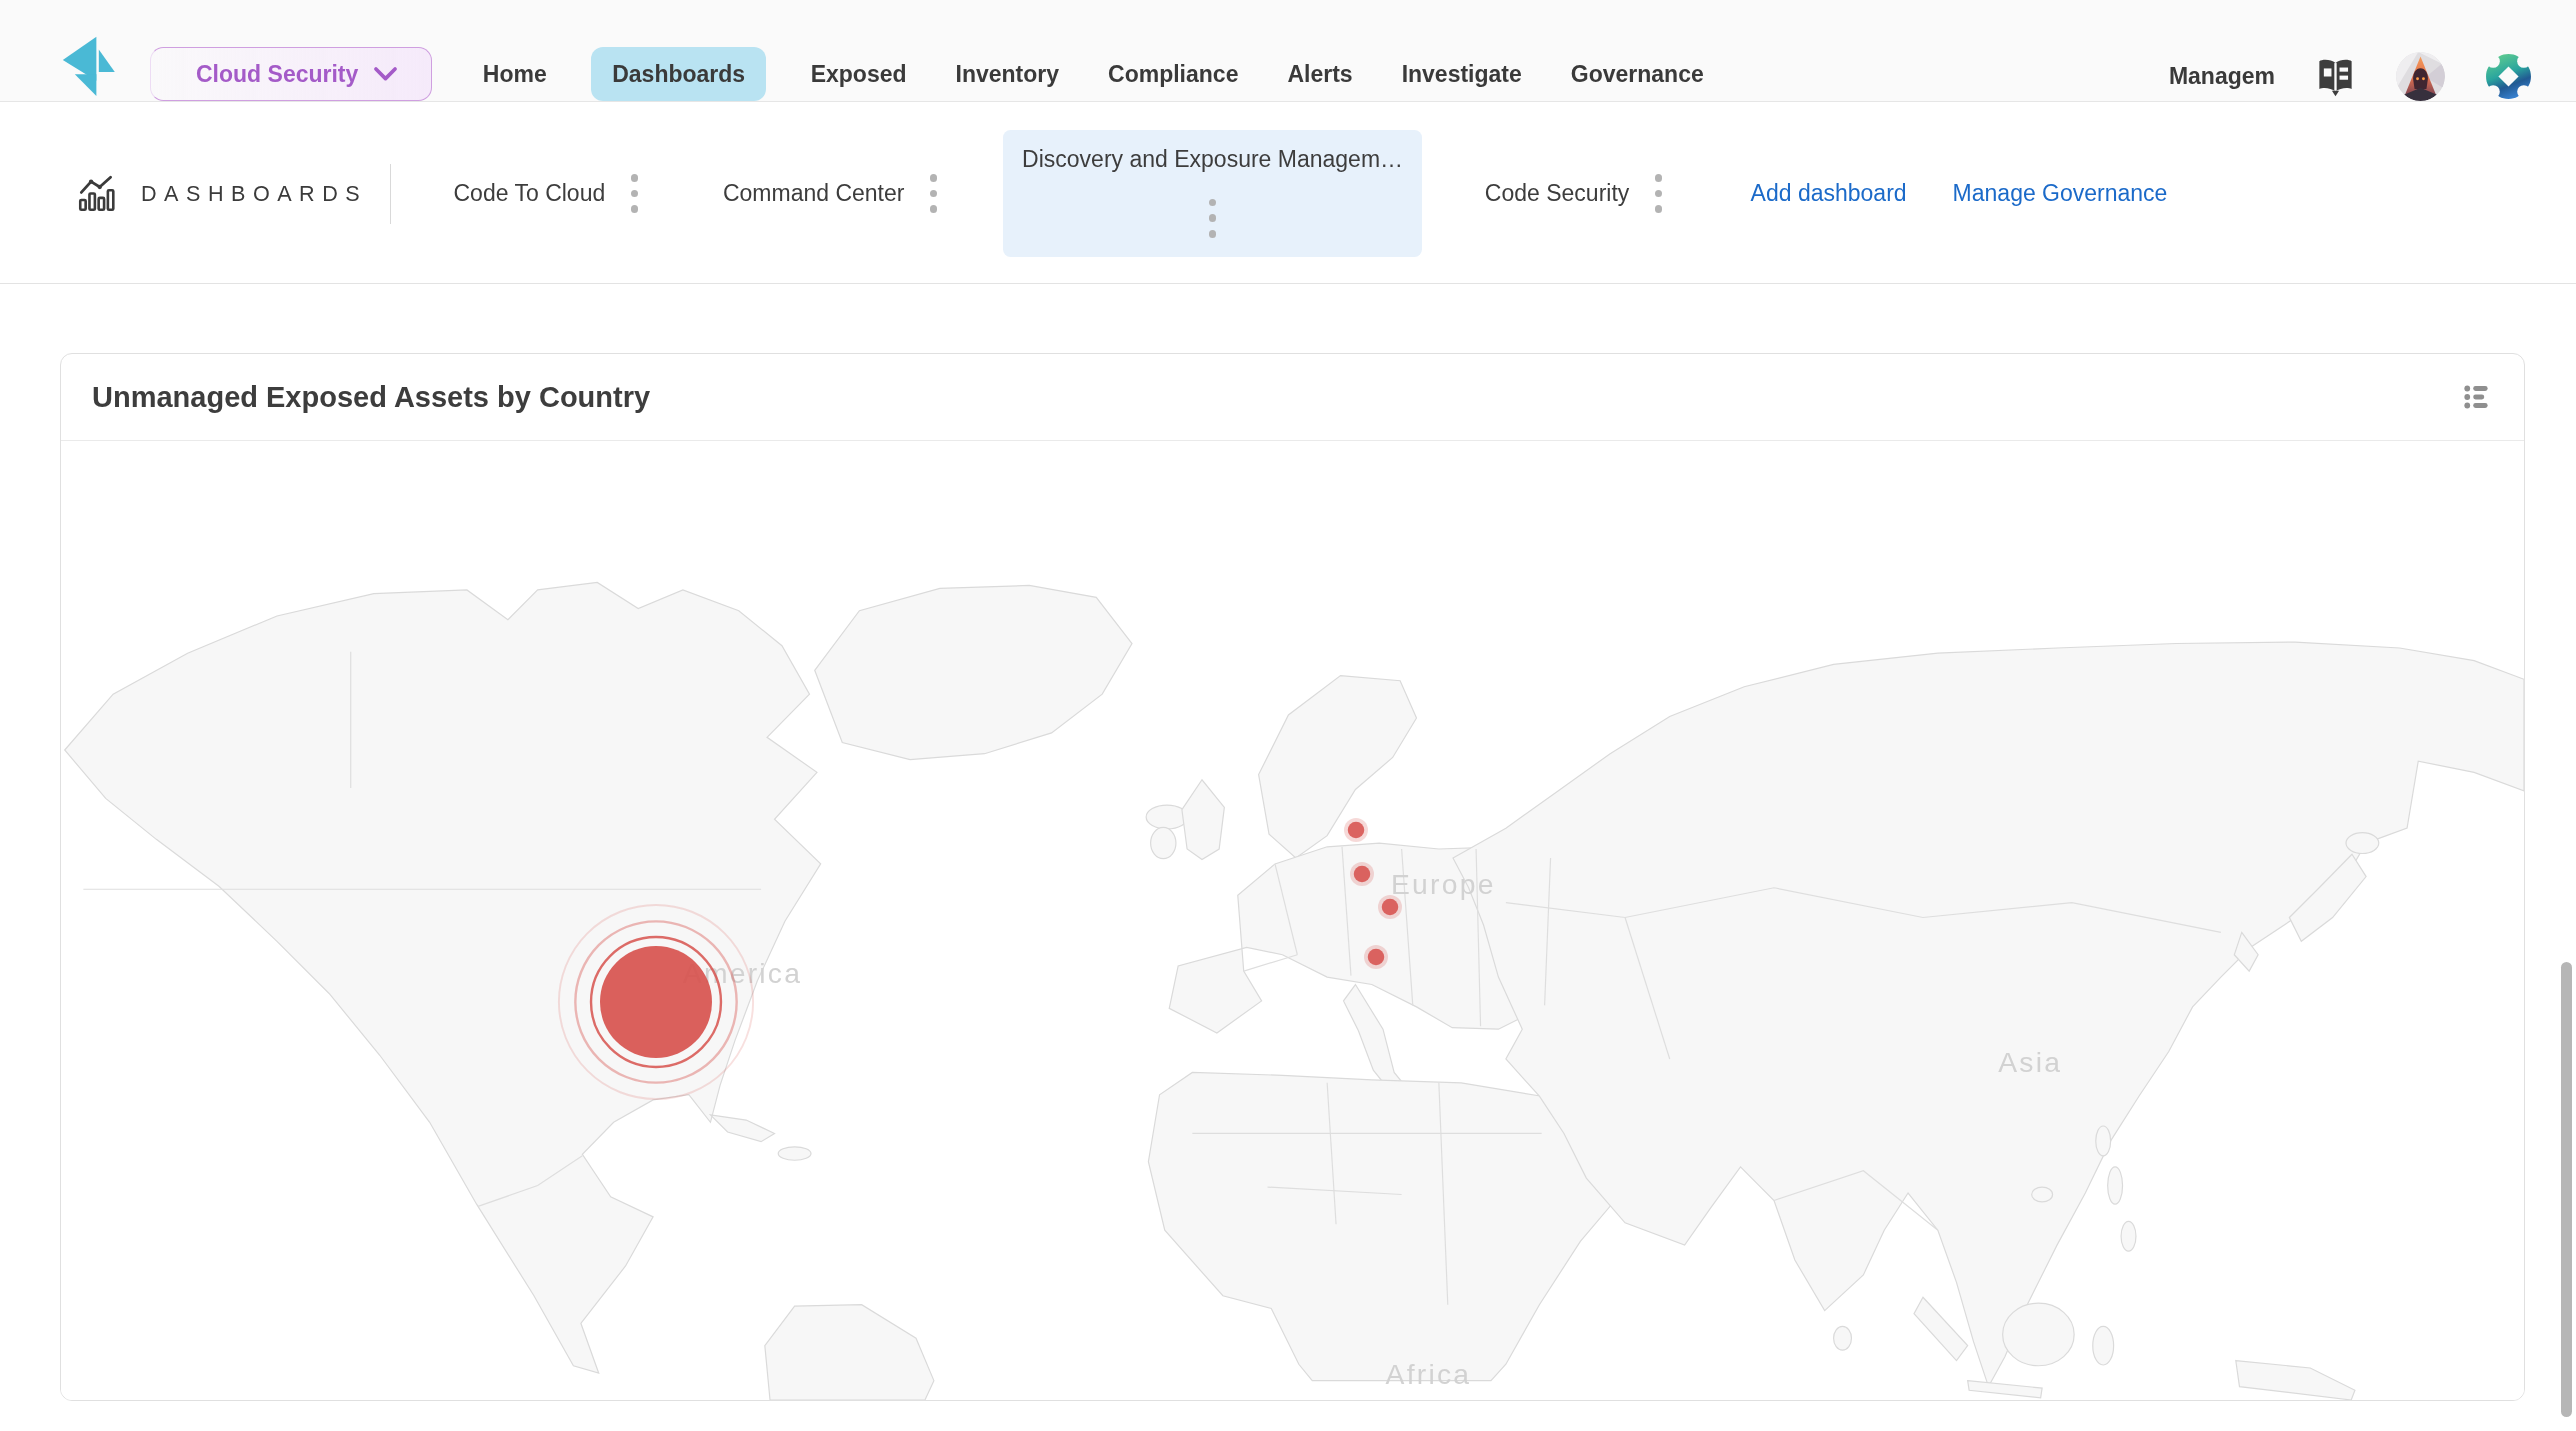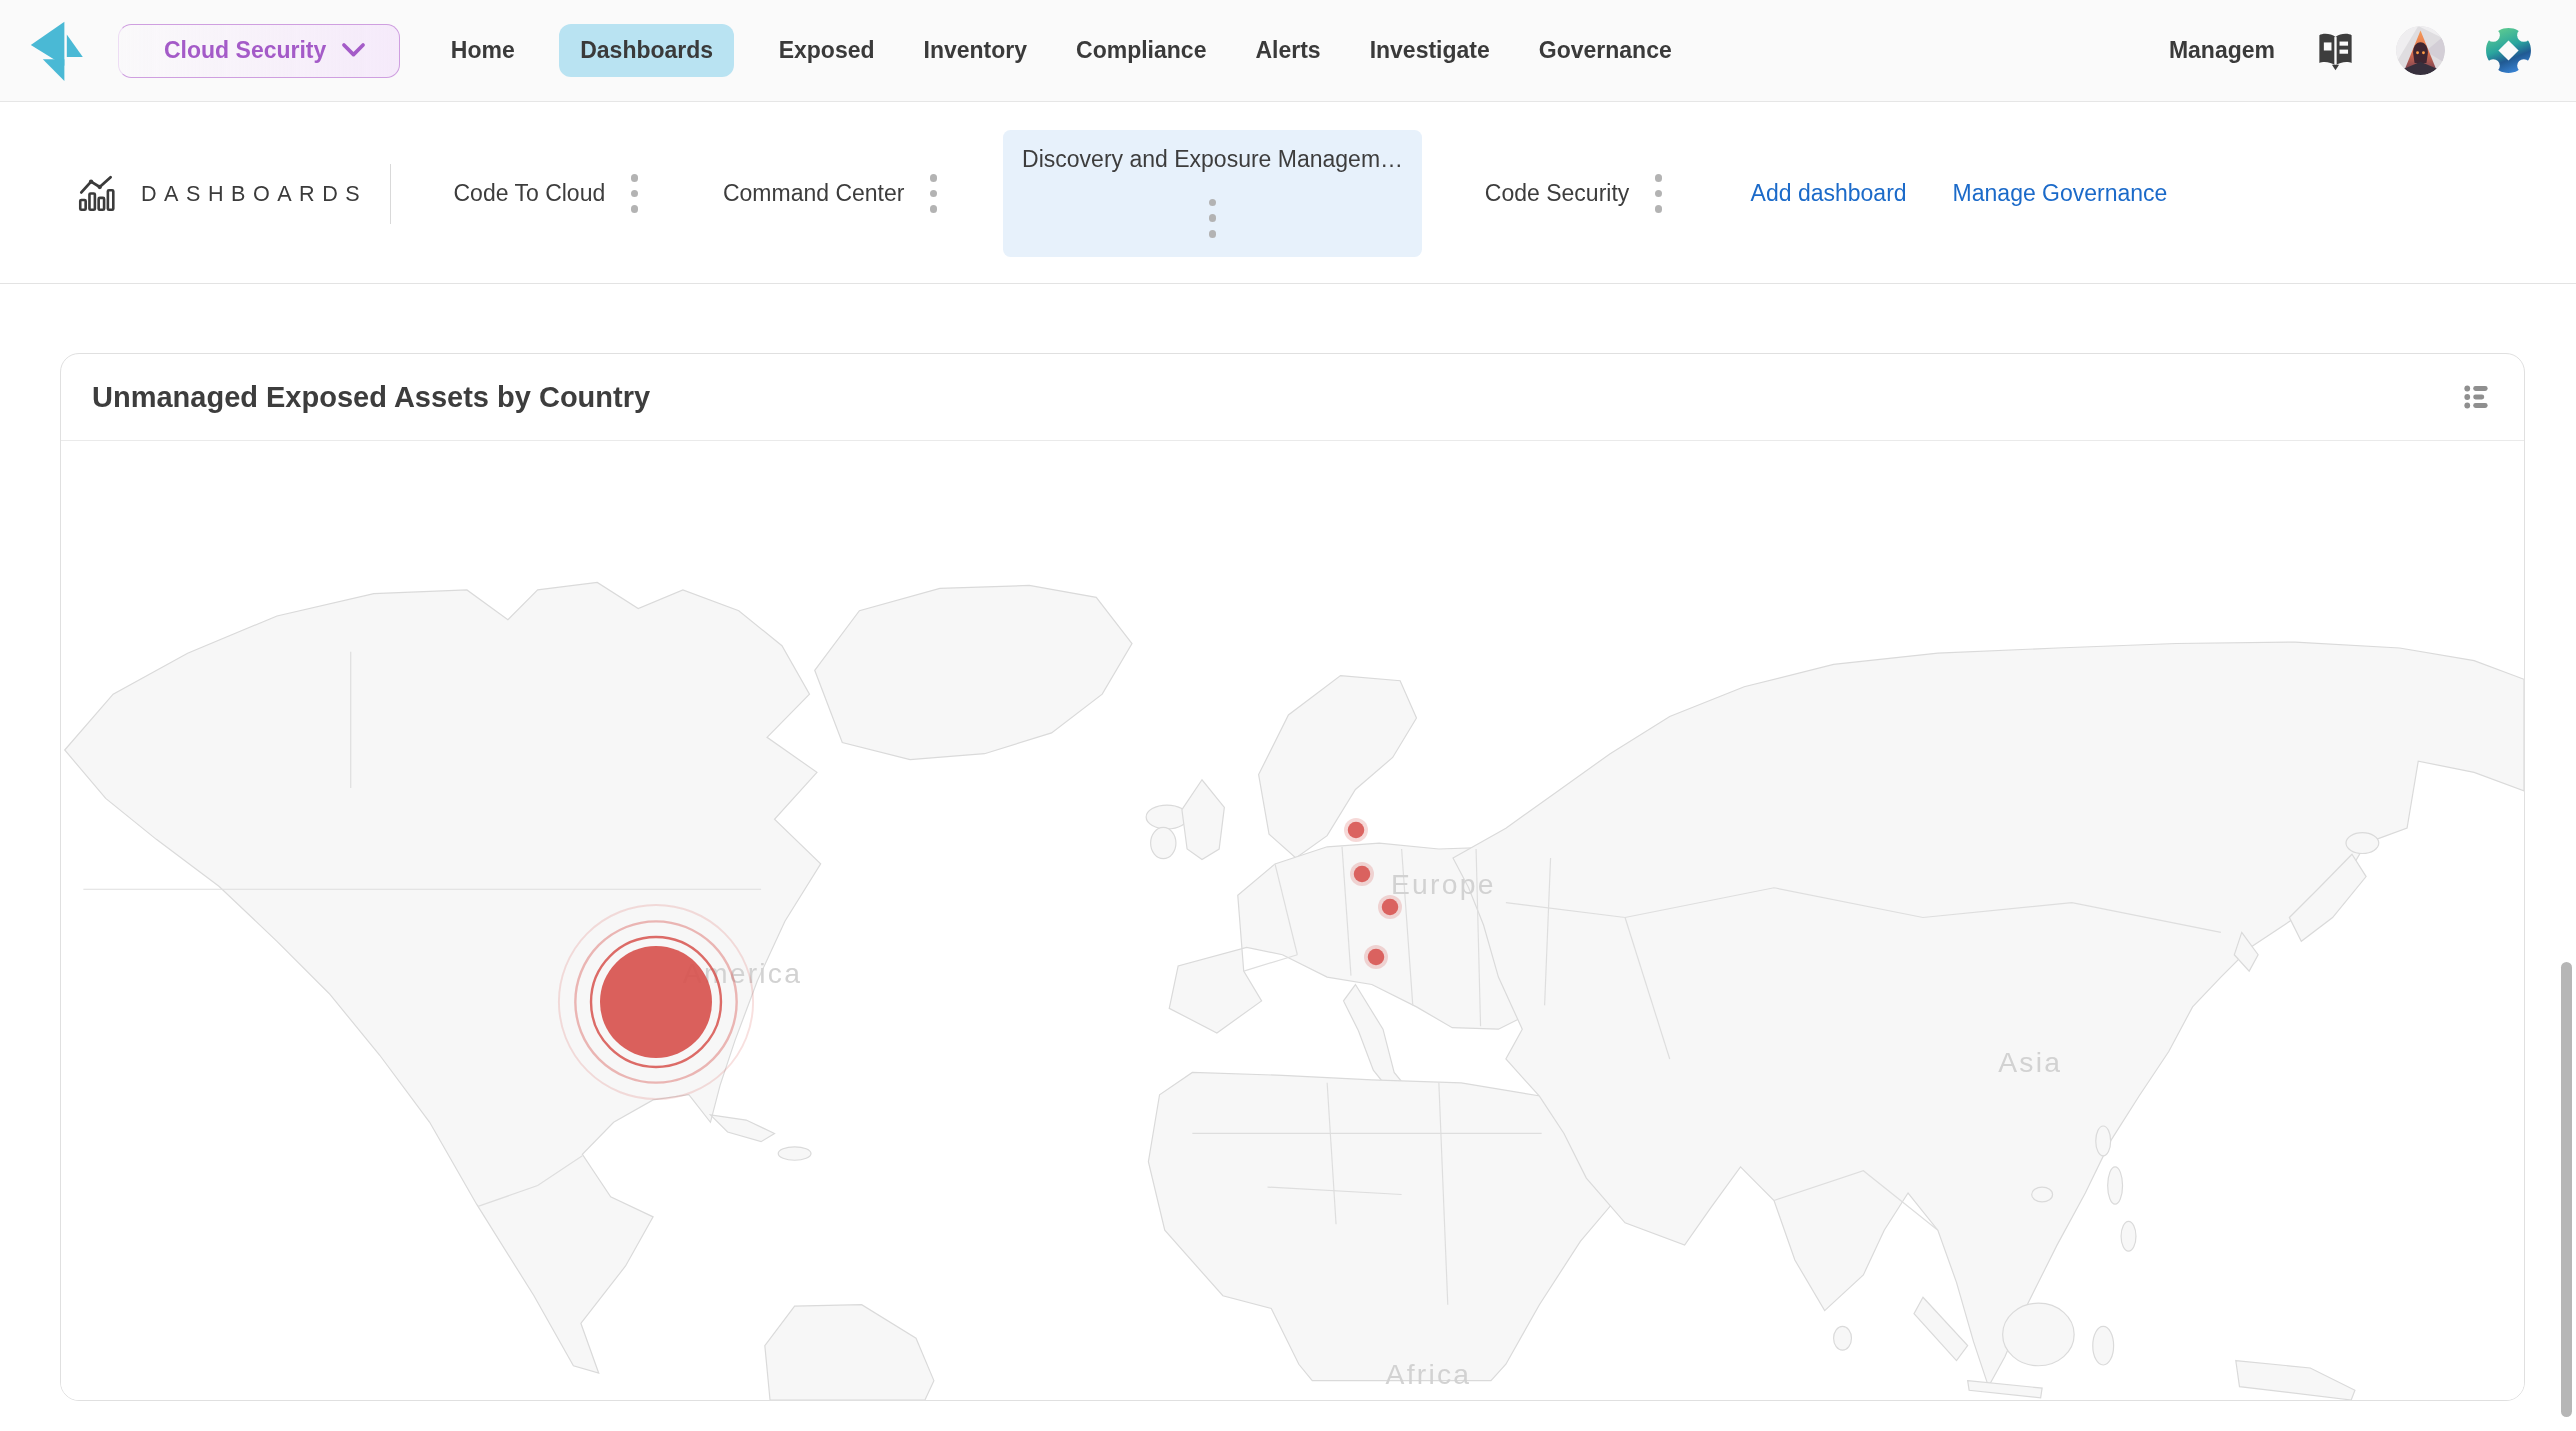--- a/index.html
+++ b/index.html
@@ -2,21 +2,21 @@
 <html style="font-size:12px"><head>
 <meta charset="utf-8">
 <style>
   * { margin:0; padding:0; box-sizing:border-box; }
   html,body { width:2576px; height:1431px; background:#ffffff; overflow:hidden;
               font-family:"Liberation Sans", sans-serif; color:#3b3b3b; }
 
   
   .topbar { position:absolute; left:0; top:0; width:2576px; height:102px;
             background:#fafafa; border-bottom:1.5px solid #e6e6e6;
-            display:flex; align-items:center; padding:0 43px 0 20px; }
+            display:flex; align-items:flex-end; padding:0 43px 0 52px; }
   .logo-wrap { width:67px; height:72px; display:flex; align-items:center; justify-content:center; }
   .product-pill { margin-left:31px; height:54px; padding:0 33px 0 45px;
             display:flex; align-items:center; gap:15px;
             border:1.5px solid #cf9fe0; border-left-color:#eddcf4; border-radius:13.4px;
             background:linear-gradient(90deg, rgba(250,246,252,0.2), #f5eafa); cursor:pointer; }
   .product-pill span { font-size:23px; font-weight:700; color:#a45bc8; }
   .main-nav { display:flex; align-items:center; margin-left:46px; gap:40px; }
   .nav-item { font-size:23px; font-weight:700; color:#3a3a3a; padding:13.4px 4.5px; cursor:pointer; white-space:nowrap; }
   .nav-item.active { background:#b9e3f2; border-radius:12px; padding:13.4px 21px; }
   .topbar-right { margin-left:auto; display:flex; align-items:center; gap:39px; }
@@ -35,21 +35,21 @@
          padding:16.4px 19.4px; border-radius:7.5px; cursor:pointer; }
   .tab .tlabel { font-size:23px; font-weight:400; color:#3d3d3d; white-space:nowrap; }
   .tab.active { background:#e7f1fb;flex-direction:column; }
   .kebab { display:flex; flex-direction:column; gap:8.2px; padding:3px; cursor:pointer; }
   .kebab i { width:7.5px; height:7.5px; border-radius:50%; background:#b3b3b3; }
   .dash-links { display:flex; gap:46px; margin-left:66px; }
   .dash-link { font-size:23px; color:#1b6ac9; cursor:pointer; white-space:nowrap; }
 
   
   .card { position:absolute; left:60px; top:353px; width:2465px; height:1048px;
-          background:#ffffff; border:1.5px solid #e0e0e0; border-radius:19px; overflow:hidden; }
+          background:#ffffff; border:1.5px solid #e0e0e0; border-radius:12px; overflow:hidden; }
   .card-header { height:87px; display:flex; align-items:center;
                  padding:0 27px 0 31px; border-bottom:1.5px solid #eaeaea; }
   .card-title { font-size:29px; font-weight:700; color:#3d3d3d; }
   .legend-btn { margin-left:auto; cursor:pointer; display:flex; }
 
   .card-body { position:relative; width:100%; height:959px; background:#ffffff; }
   .map-svg { position:absolute; left:0; top:0; width:100%; height:100%; }
   .land { fill:#f7f7f7; stroke:#dadada; stroke-width:1.6; }
   .border-line { fill:none; stroke:#dedede; stroke-width:1.6; }
   .map-label { fill:#d2d2d2; font-size:38px; letter-spacing:3px; text-anchor:middle;

